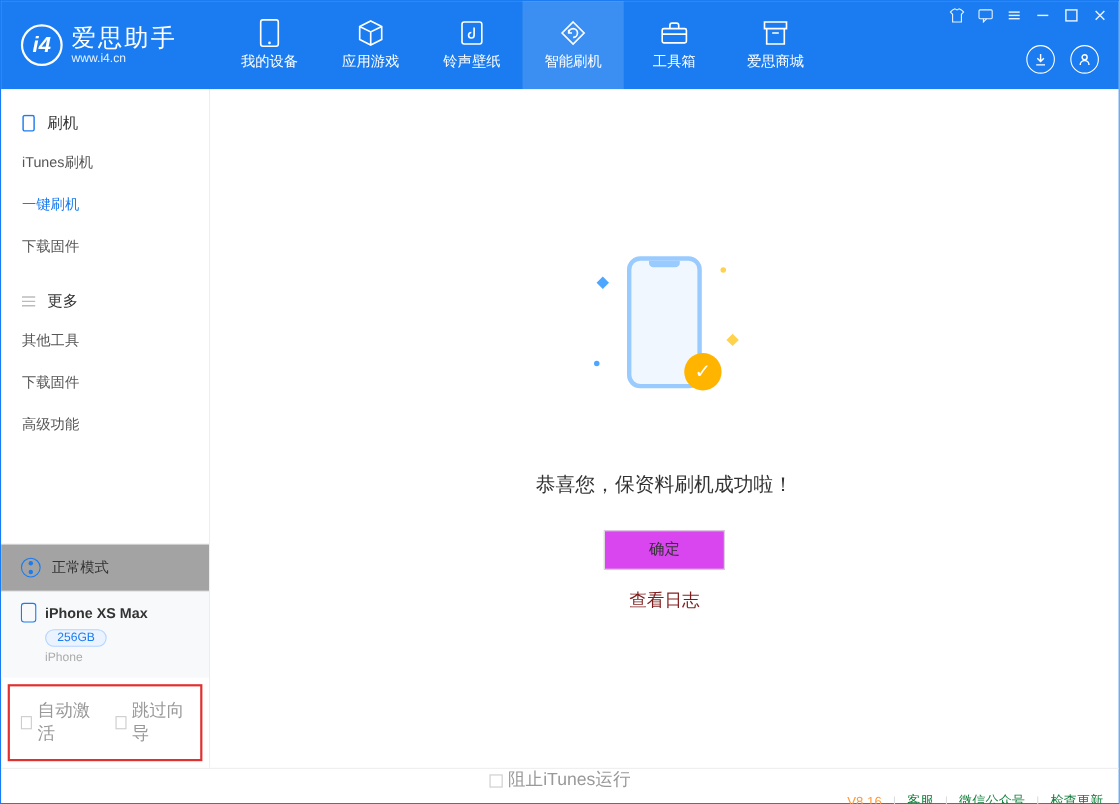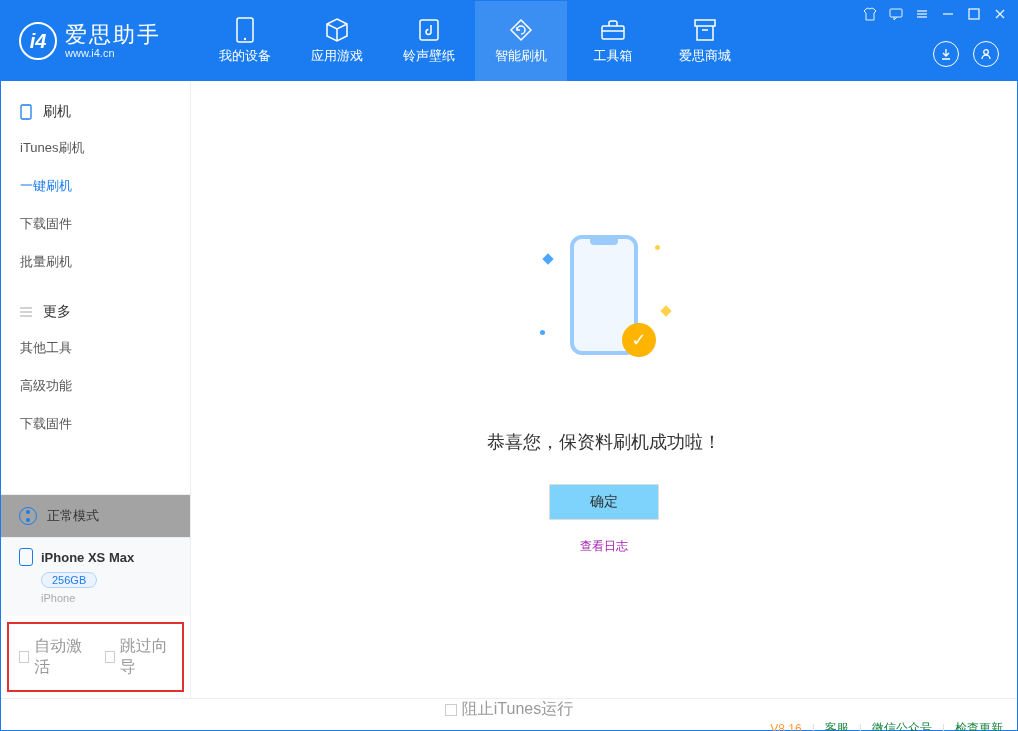--- a/index.html
+++ b/index.html
@@ -43,22 +43,22 @@
 .cb-item { display: flex; align-items: center; gap: 5px; color: #999; font-size: 16px; cursor: pointer; }
 .cb-box { width: 12px; height: 12px; border: 1px solid #ccc; }
 .main { flex: 1; display: flex; flex-direction: column; align-items: center; justify-content: center; position: relative; }
 .illus { position: relative; width: 140px; height: 140px; margin-bottom: 30px; }
 .illus-phone { position: absolute; left: 36px; top: 10px; width: 68px; height: 120px; border: 4px solid #9acbff; border-radius: 12px; background: #f0f7ff; }
 .illus-notch { position: absolute; top: 0; left: 50%; transform: translateX(-50%); width: 28px; height: 6px; background: #9acbff; border-radius: 0 0 4px 4px; }
 .illus-check { position: absolute; right: 18px; bottom: 8px; width: 34px; height: 34px; background: #ffb400; border-radius: 50%; display: flex; align-items: center; justify-content: center; color: #fff; font-size: 18px; }
 .illus-star { position: absolute; width: 8px; height: 8px; background: #4da6ff; transform: rotate(45deg); }
 .illus-dot { position: absolute; width: 5px; height: 5px; background: #ffd24d; border-radius: 50%; }
 .success-text { font-size: 18px; color: #333; margin-bottom: 30px; margin-top: 35px; }
-.ok-btn { padding: 8px 40px; border: 1px solid #ddd; background: #7dd3fc; font-size: 14px; color: #333; cursor: pointer; margin-bottom: 18px; }
-.log-link { color: #a21caf; font-size: 12px; cursor: pointer; }
+.ok-btn { padding: 8px 40px; border: 1px solid #ddd; background: #d946ef; font-size: 14px; color: #333; cursor: pointer; margin-bottom: 18px; }
+.log-link { color: #7f1d1d; font-size: 16px; cursor: pointer; }
 .statusbar { height: 32px; border-top: 1px solid #eee; display: flex; align-items: center; padding: 0 14px; color: #999; font-size: 12px; flex-direction: column; }
 .status-left { display: flex; align-items: center; gap: 6px; }
 .status-right { margin-left: auto; display: flex; align-items: center; gap: 10px; }
 .st-link { color: #15803d; cursor: pointer; }
 .st-sep { color: #ddd; }
 .version { color: #ff9a3c; }
 </style>
 </head>
 <body>
 
@@ -189,35 +189,34 @@
           <span class="side-group-icon">
               <svg width="12" height="16" viewBox="0 0 12 16">
                 <rect x="1" y="1" width="10" height="14" rx="1.5" fill="none" stroke="#1a7cf0" stroke-width="1.3"></rect>
               </svg>
             </span>
           <span>刷机</span>
         </div>
         <div class="side-item">iTunes刷机</div>
         <div class="side-item active">一键刷机</div>
         <div class="side-item">下载固件</div>
-        <div class="side-item">批量刷机</div>
 
         <div class="side-group-title" style="margin-top:14px;">
           <span class="side-group-icon">
               <svg width="14" height="12" viewBox="0 0 14 12">
                 <line x1="1" y1="2" x2="13" y2="2" stroke="#bbb" stroke-width="1.3"></line>
                 <line x1="1" y1="6" x2="13" y2="6" stroke="#bbb" stroke-width="1.3"></line>
                 <line x1="1" y1="10" x2="13" y2="10" stroke="#bbb" stroke-width="1.3"></line>
               </svg>
             </span>
           <span>更多</span>
         </div>
         <div class="side-item">其他工具</div>
+        <div class="side-item">下载固件</div>
         <div class="side-item">高级功能</div>
-        <div class="side-item">下载固件</div>
       </div>
 
       <div class="side-bottom">
         <div class="mode-row">
           <span class="mode-icon"></span>
           <span>正常模式</span>
         </div>
         <div class="device-row">
           <div class="device-top">
             <span class="device-phone-icon"></span>

